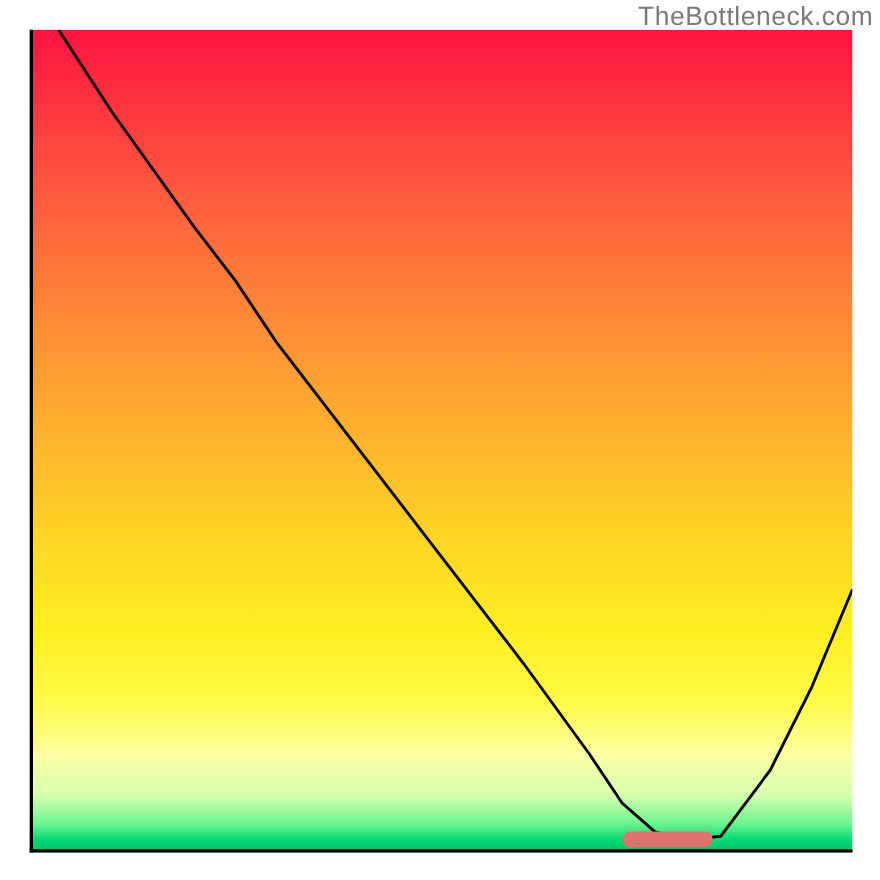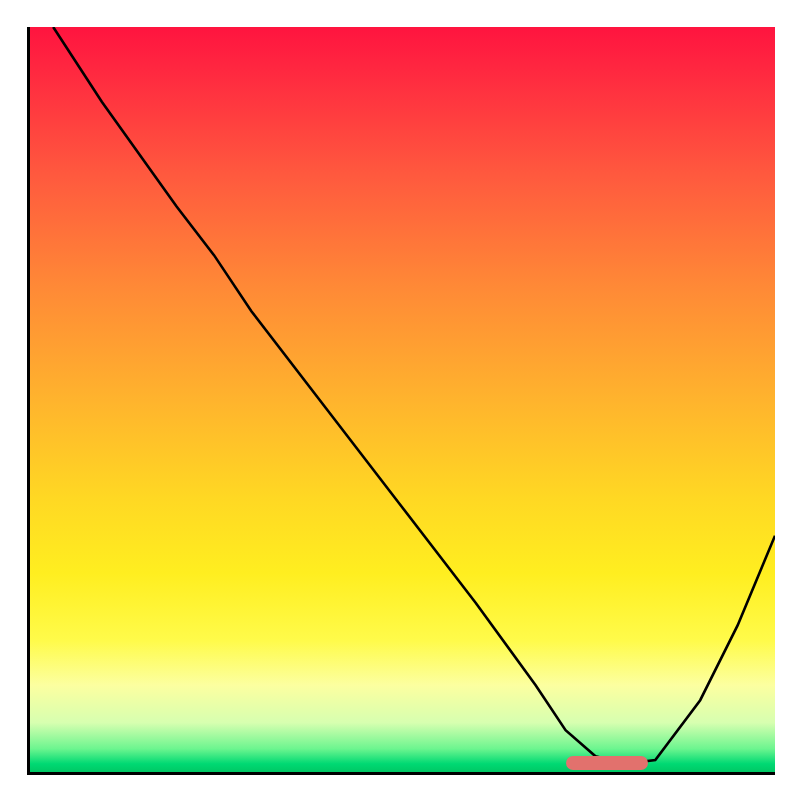--- a/index.html
+++ b/index.html
@@ -82,20 +82,21 @@
     border-bottom: 3px solid #000;
     pointer-events: none;
     z-index: 4;
   }
 </style>
 </head>
 <body>
 
 <div class="frame">
 
+  <div class="watermark">TheBottleneck.com</div>
 
   <div class="plot">
     <div class="gradient"></div>
 
     <svg class="overlay" viewBox="0 0 748 748" preserveAspectRatio="none">
       <path id="curve-path" d="M26.18 0.00 L74.80 74.80 L149.60 179.52 L187.00 228.14 L224.40 284.24 L299.20 381.48 L374.00 478.72 L448.80 575.96 L508.64 658.24 L538.56 703.12 L568.48 729.30 L598.40 736.78 L628.32 733.04 L673.20 673.20 L710.60 598.40 L748.00 508.64" fill="none" stroke="#000000" stroke-width="2.6"></path>
     </svg>
 
     <div id="marker-bar" class="bar" style="left: 538.56px; width: 82.28px; top: 729.032px;"></div>
   </div>

